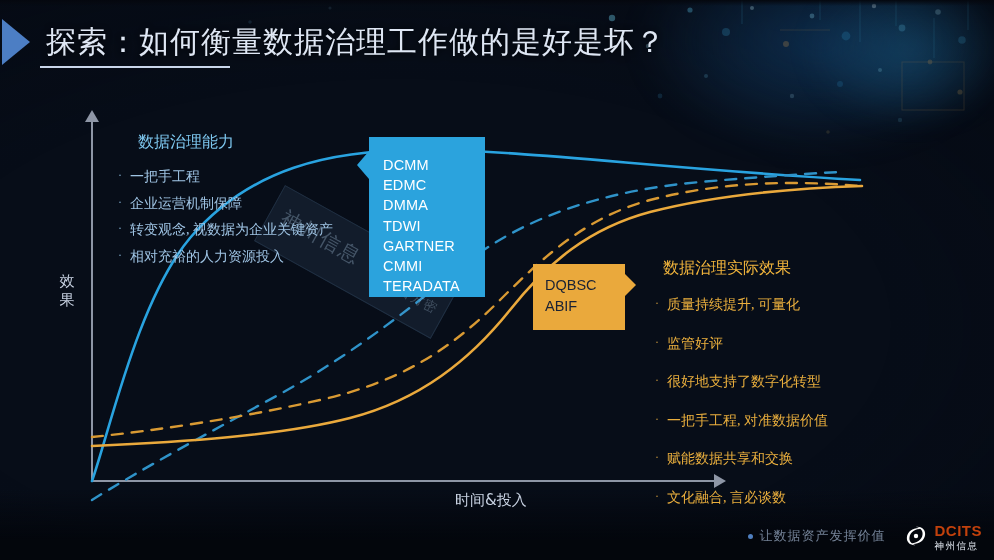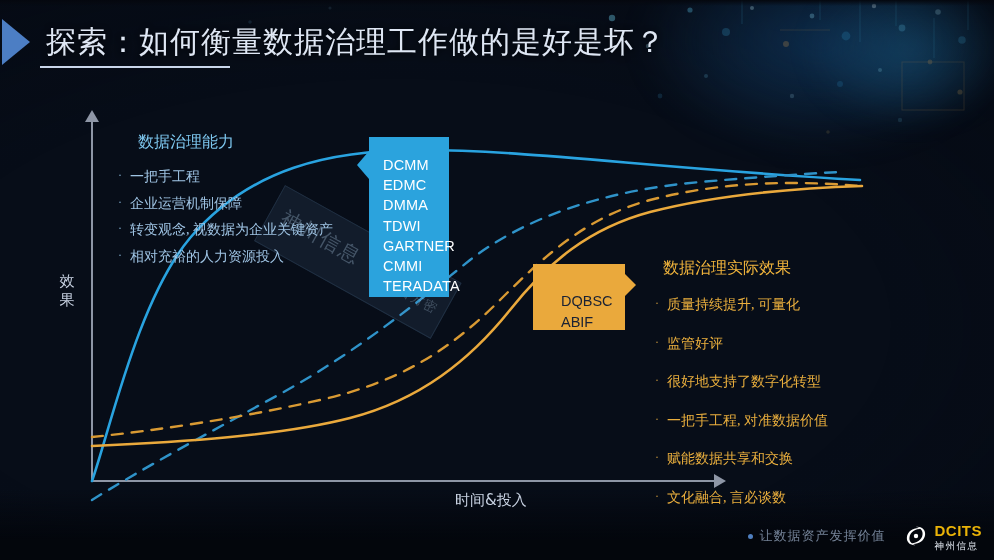--- a/index.html
+++ b/index.html
@@ -74,33 +74,33 @@
   .blk-left h3{color:#7ec8f0;margin-left:20px;}
   .blk-left li{color:#9fc4e4;}
   .blk-left li .dot{color:#7fa8ca;}
 
   .blk-right{left:655px;top:258px;}
   .blk-right h3{color:#f2b53c;margin-left:8px;}
   .blk-right li{color:#e9ae3d;margin-top:12px;}
   .blk-right li .dot{color:#c2913a;}
 
   
-  .box-blue{position:absolute;left:369px;top:137px;width:80px;height:160px;
+  .box-blue{position:absolute;left:369px;top:137px;width:116px;height:160px;
     background:#2ba3dd;}
   .box-blue .notch{position:absolute;left:-12px;top:14px;width:12px;height:28px;
     background:#2ba3dd;clip-path:polygon(100% 0,0 50%,100% 100%);}
   .box-blue ul{margin:0;padding:18px 0 0 14px;list-style:none;}
   .box-blue li{color:#ffffff;font-size:14.5px;line-height:20.2px;letter-spacing:.2px;
     font-family:"Liberation Sans",sans-serif;white-space:nowrap;}
 
   .box-orange{position:absolute;left:533px;top:264px;width:92px;height:66px;
     background:#eaa93c;}
   .box-orange .notch{position:absolute;right:-11px;top:10px;width:11px;height:22px;
     background:#eaa93c;clip-path:polygon(0 0,100% 50%,0 100%);}
-  .box-orange ul{margin:16px;padding:11px 0 0 12px;list-style:none;}
+  .box-orange ul{margin:0;padding:11px 0 0 12px;list-style:none;}
   .box-orange li{color:#1a2234;font-size:14.5px;line-height:21px;
     font-family:"Liberation Sans",sans-serif;}
 
   
   .watermark{position:absolute;left:285px;top:185px;width:200px;height:62px;
     transform:rotate(29deg);transform-origin:0 0;
     background:rgba(120,170,220,.10);
     border:1px solid rgba(140,190,235,.12);}
   .watermark span{position:absolute;left:12px;top:14px;
     color:rgba(190,220,245,.30);font-size:20px;letter-spacing:2px;
@@ -110,21 +110,21 @@
     font-family:"DejaVu Serif","Liberation Serif",serif;white-space:nowrap;}
 
   
   .footer{position:absolute;right:12px;bottom:10px;display:flex;align-items:center;gap:3px;}
   .foot-dot{width:5px;height:5px;border-radius:50%;background:#4f7fc0;margin-right:4px;}
   .foot-text{color:#9fb2cc;font-size:13px;letter-spacing:1px;opacity:.72;
     font-family:"DejaVu Sans","Liberation Sans",sans-serif;white-space:nowrap;}
   .logo{display:flex;align-items:center;gap:6px;margin-left:14px;}
   .logo-mark{width:26px;height:26px;}
   .logo-txt{display:flex;flex-direction:column;line-height:1;}
-  .logo-en{color:#eab308;font-size:15px;font-weight:bold;letter-spacing:.5px;
+  .logo-en{color:#c2410c;font-size:15px;font-weight:bold;letter-spacing:.5px;
     font-family:"Liberation Sans",sans-serif;}
   .logo-cn{color:#e6ecf5;font-size:9.5px;letter-spacing:1.5px;margin-top:3px;
     font-family:"DejaVu Sans","Liberation Sans",sans-serif;}
 </style>
 </head>
 <body>
 
 <div id="slide">
 
   <div class="bg-base"></div>

